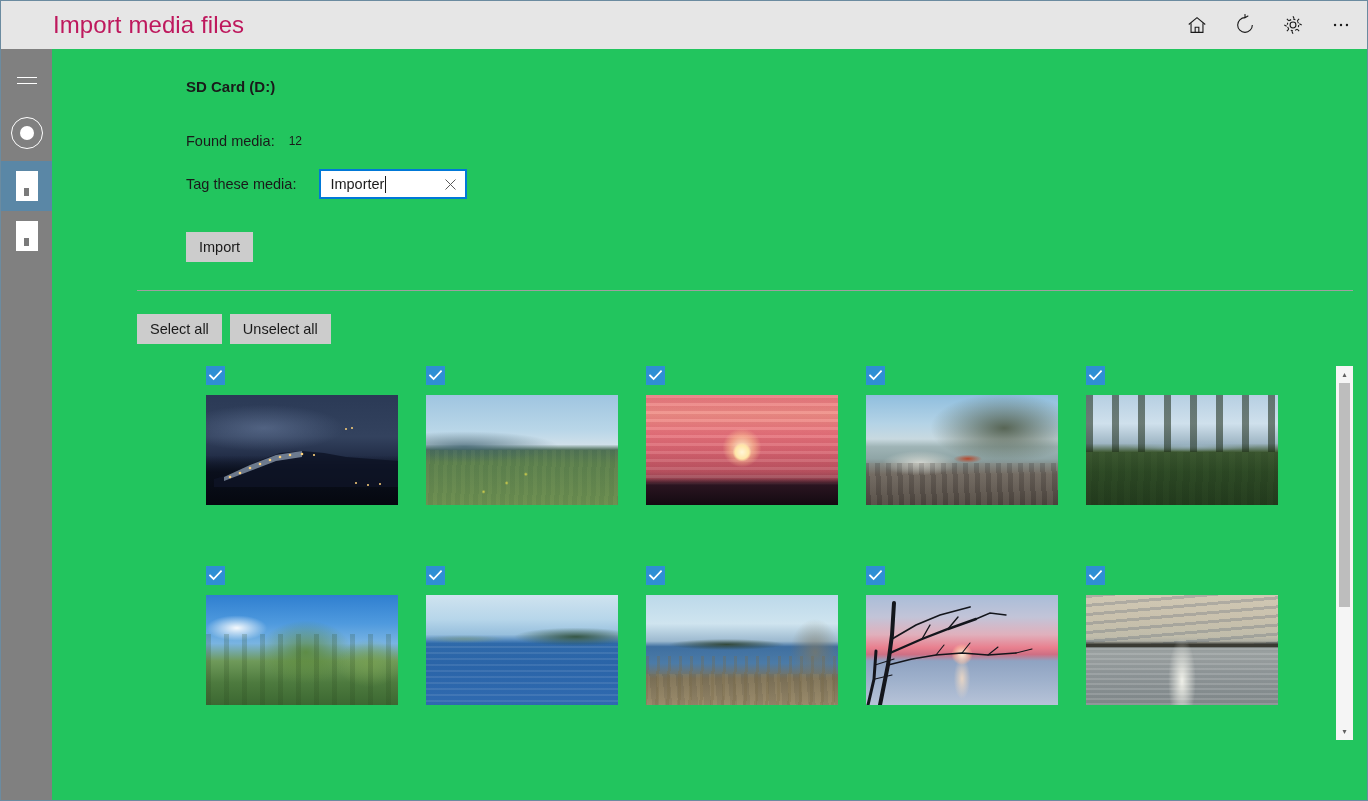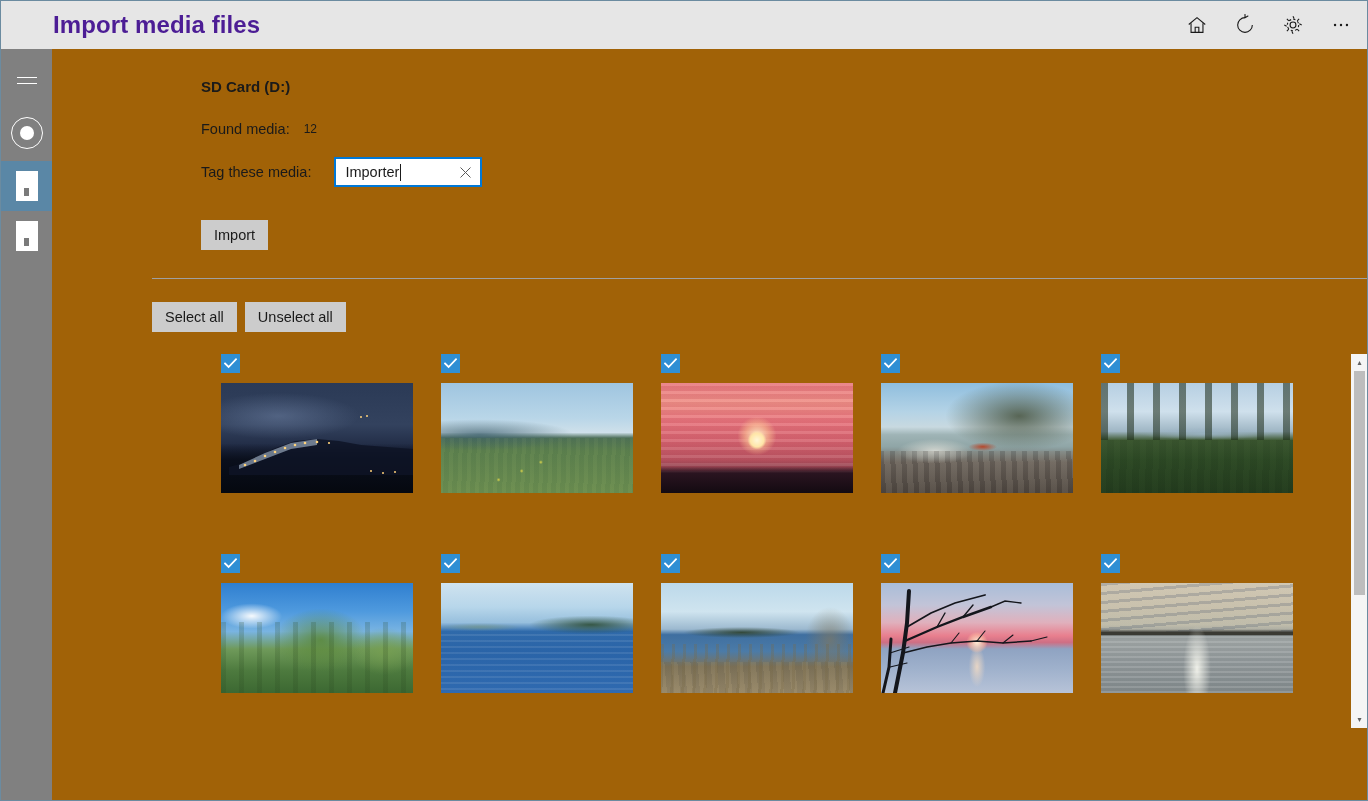--- a/index.html
+++ b/index.html
@@ -37,21 +37,21 @@
   .wc svg { display: block; }
 
   
   .pageheader {
     height: 48px; flex: 0 0 48px;
     background: #e6e6e6;
     display: flex; align-items: center;
     position: relative;
   }
   .pageheader h1 {
-    font-size: 24px; font-weight: 700; color: #4c1d95;
+    font-size: 24px; font-weight: 400; color: #be185d;
     margin-left: 52px; letter-spacing: .1px;
   }
   .hdr-actions { position: absolute; right: 2px; top: 0; height: 48px; display: flex; align-items: center; }
   .hdr-btn {
     width: 48px; height: 44px;
     display: flex; align-items: center; justify-content: center;
     cursor: default;
   }
   .hdr-btn svg { display: block; }
 
@@ -91,35 +91,35 @@
   .icon-sdcard {
     width: 22px; height: 30px; background: #ffffff; position: relative;
   }
   .icon-sdcard .notch {
     position: absolute; left: 8px; bottom: 5px;
     width: 5px; height: 8px; background: #7a7a7a;
   }
 
   
   .content {
-    flex: 1 1 auto; background: #a16207;
+    flex: 1 1 auto; background: #22c55e;
     position: relative; overflow: hidden;
-    padding-left: 49px;
+    padding-left: 34px;
   }
 
   .form { padding-top: 29px; }
   .drive-title {
     font-size: 15px; font-weight: bold; color: #1a1a1a;
     margin-left: 100px;
   }
   .row {
     display: flex; align-items: center;
     margin-left: 100px;
   }
-  .row.found { margin-top: 26px; }
+  .row.found { margin-top: 38px; }
   .row.tag   { margin-top: 20px; text-align: center; }
   .row.importrow { margin-top: 33px; }
 
   .lbl { font-size: 14.5px; color: #1a1a1a; }
   .found-count { font-size: 12px; color: #1a1a1a; margin-left: 14px; }
 
   .textbox {
     margin-left: 23px;
     width: 148px; height: 30px;
     border: 2px solid #0078d7;

